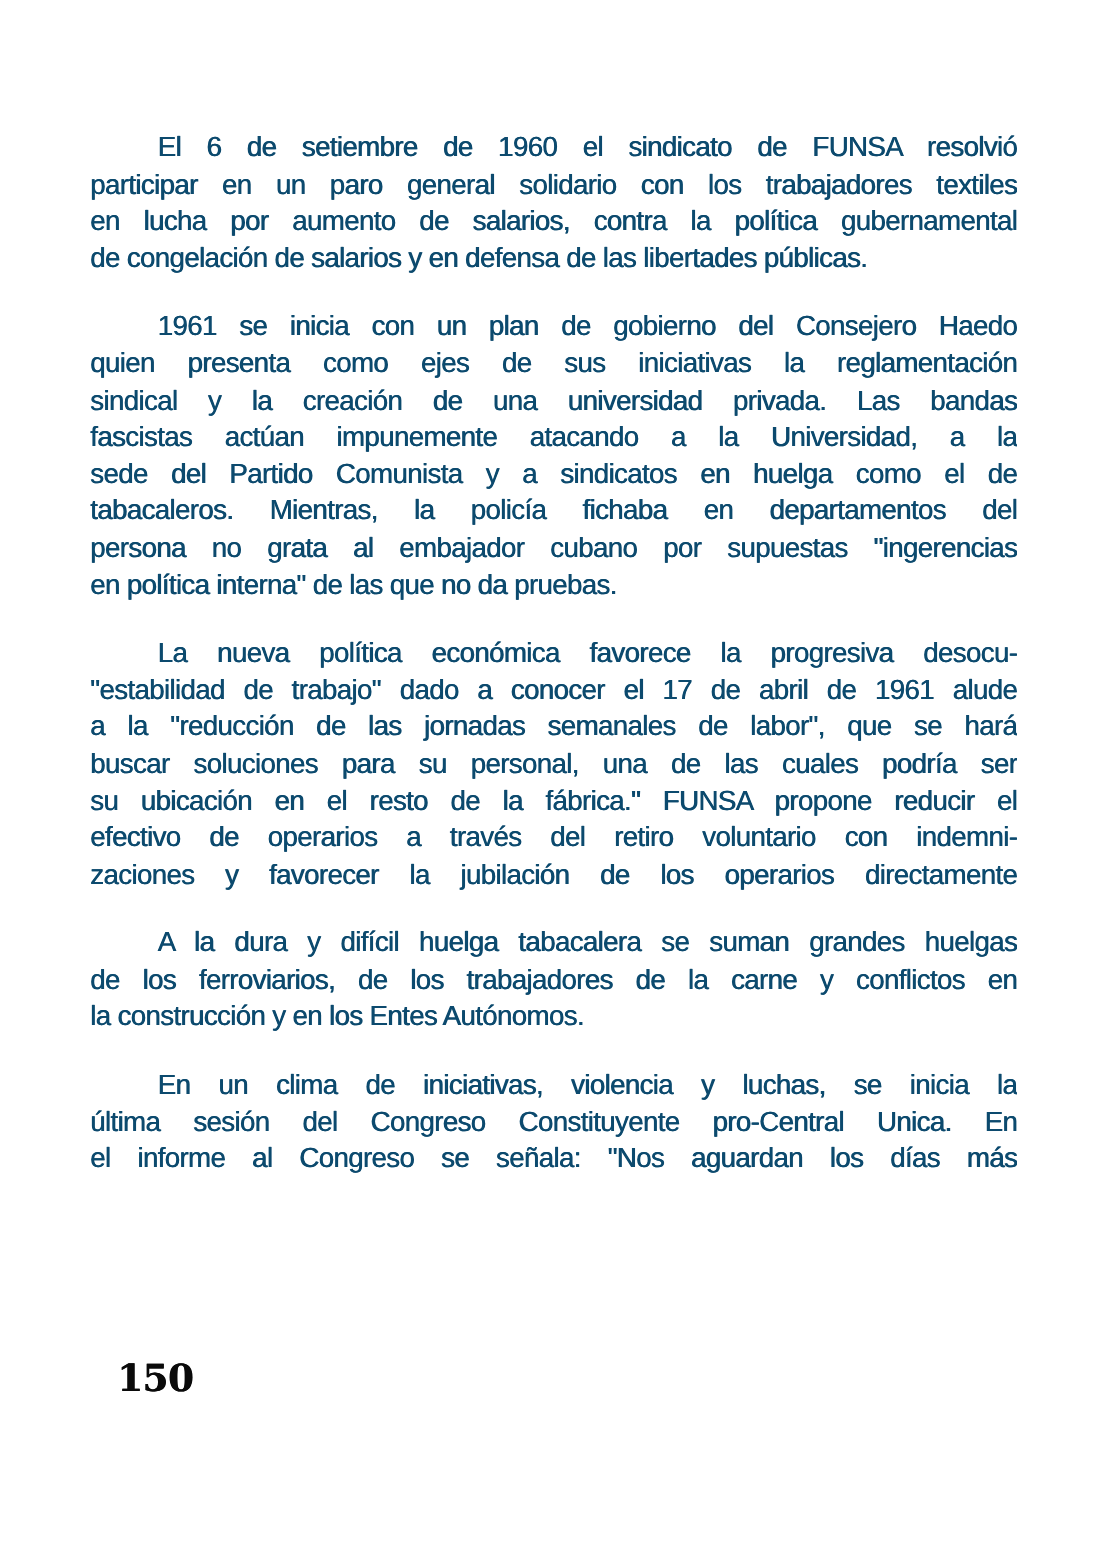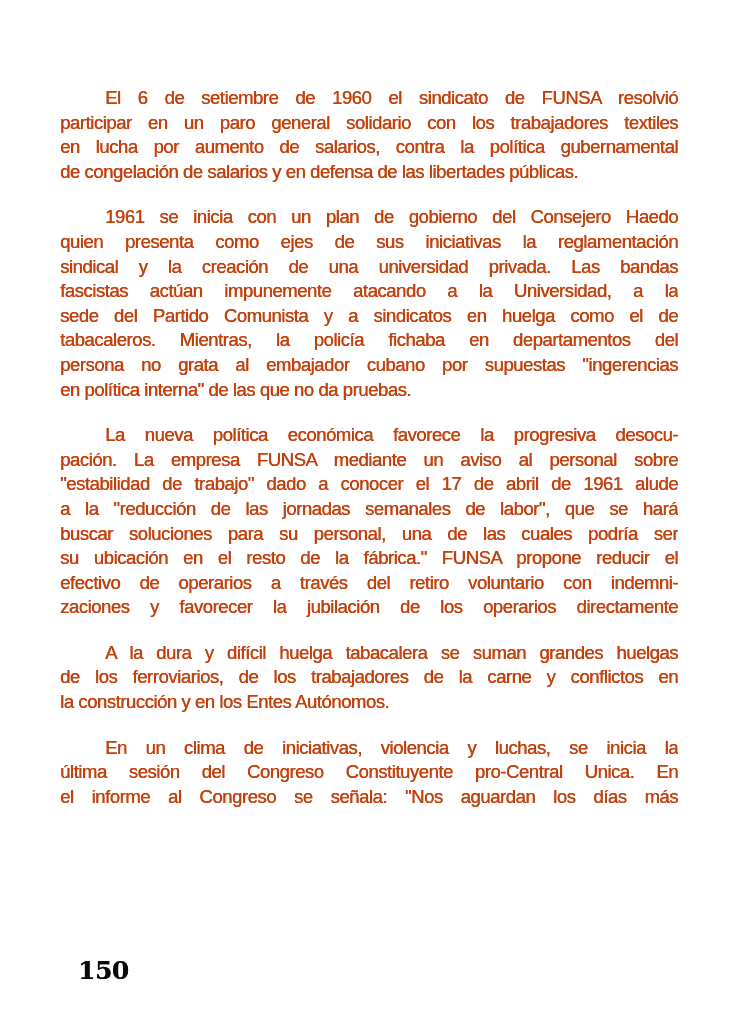--- a/index.html
+++ b/index.html
@@ -16,21 +16,21 @@
     font-family: "Liberation Sans", sans-serif;
   }
   .textblock {
     position: absolute;
     left: 60px;
     top: 86px;
     width: 618px;
     font-size: 18.5px;
     line-height: 24.6px;
     letter-spacing: -0.45px;
-    color: #c2410c;
+    color: #0c4a6e;
     
     text-shadow: 0.4px 0 0 currentColor;
   }
   .para {
     margin: 0 0 21px 0;
   }
   .line {
     text-align: justify;
     text-align-last: justify;
     height: 24.6px;
@@ -40,21 +40,21 @@
   .line.first {
     text-indent: 45px;
   }
   .line.end {
     text-align: center;
     text-align-last: left;
   }
   .page-number {
     position: absolute;
     left: 78px;
-    top: 956px;
+    top: 904px;
     font-family: "DejaVu Serif", serif;
     font-weight: 700;
     font-size: 25px;
     letter-spacing: -0.5px;
     color: #0a0a0a;
     text-shadow: 0.3px 0 0 currentColor;
   }
 </style>
 </head>
 <body>
@@ -76,21 +76,20 @@
       <div class="line">sindical y la creación de una universidad privada. Las bandas</div>
       <div class="line">fascistas actúan impunemente atacando a la Universidad, a la</div>
       <div class="line">sede del Partido Comunista y a sindicatos en huelga como el de</div>
       <div class="line">tabacaleros. Mientras, la policía fichaba en departamentos del</div>
       <div class="line">persona no grata al embajador cubano por supuestas "ingerencias</div>
       <div class="line end">en política interna" de las que no da pruebas.</div>
     </div>
 
     <div class="para">
       <div class="line first">La nueva política económica favorece la progresiva desocu-</div>
-      <div class="line">pación. La empresa FUNSA mediante un aviso al personal sobre</div>
       <div class="line">"estabilidad de trabajo" dado a conocer el 17 de abril de 1961 alude</div>
       <div class="line">a la "reducción de las jornadas semanales de labor", que se hará</div>
       <div class="line">buscar soluciones para su personal, una de las cuales podría ser</div>
       <div class="line">su ubicación en el resto de la fábrica." FUNSA propone reducir el</div>
       <div class="line">efectivo de operarios a través del retiro voluntario con indemni-</div>
       <div class="line">zaciones y favorecer la jubilación de los operarios directamente</div>
     </div>
 
     <div class="para">
       <div class="line first">A la dura y difícil huelga tabacalera se suman grandes huelgas</div>

